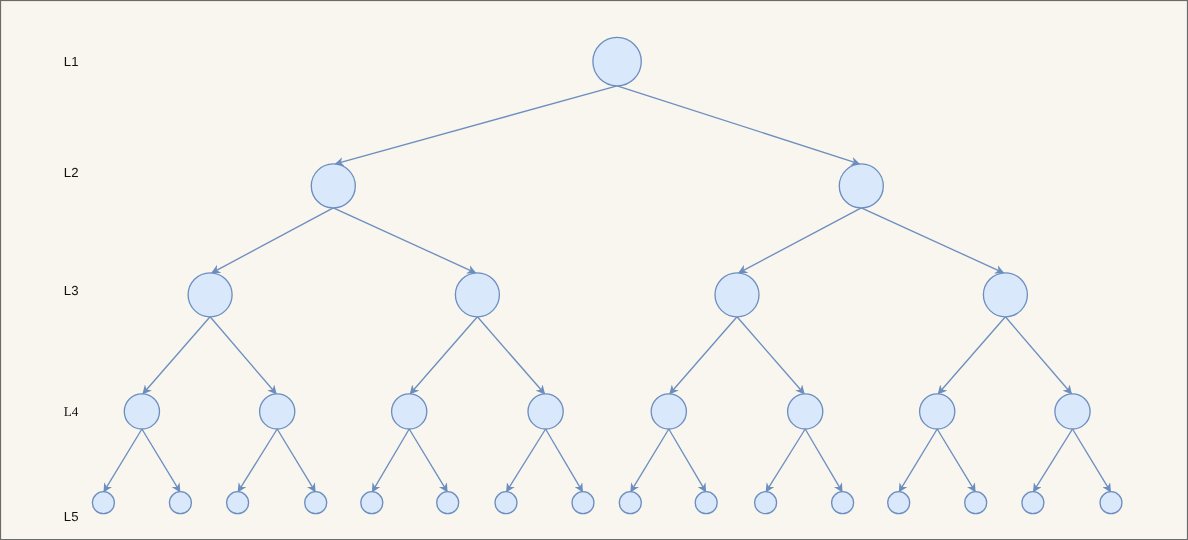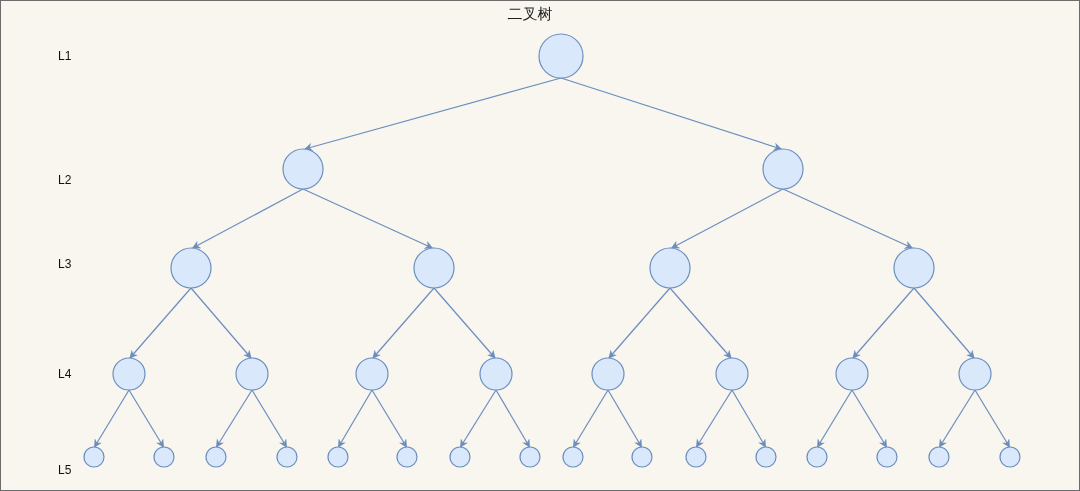--- a/index.html
+++ b/index.html
@@ -7,26 +7,25 @@
   #stage { position: relative; width: 1078px; height: 489px; border: 1px solid #6b6b6b; border-top-width: 1px; background: #f8f6ee; }
   #stage svg { position: absolute; left: 0; top: 0; }
   .title { position: absolute; top: 4px; left: 0; width: 1078px; text-align: center; font-family: "DejaVu Sans", sans-serif; font-size: 15px; color: #1e1e1e; }
   .title span { display: inline-block; transform: translateX(-10px); }
   .level-label { position: absolute; left: 57px; font-family: "Liberation Sans", sans-serif; font-size: 12px; color: #111; line-height: 18px; }
 </style>
 </head>
 <body>
 
 <div id="stage" style="background: rgb(248, 246, 238);">
-  <div class="title"><span>二叉树</span></div>
   <div id="labels">
       <div class="level-label" style="top: 46px;">L1</div>
-      <div class="level-label" style="top: 170px;">L2</div>
+      <div class="level-label" style="top: 147px;">L2</div>
       <div class="level-label" style="top: 254px;">L3</div>
-      <div class="level-label" style="top: 364px;">L4</div>
+      <div class="level-label" style="top: 364px; font-family: Liberation Serif, serif;">L4</div>
       <div class="level-label" style="top: 460px;">L5</div>
     </div>
   <svg id="tree" width="1078" height="489" xmlns="http://www.w3.org/2000/svg">
     <defs>
       <marker id="arrow" viewBox="0 0 10 10" refX="9" refY="5" markerWidth="7" markerHeight="7" orient="auto-start-reverse">
         <path d="M0,0 L10,5 L0,10 L3,5 z" fill="#6c8ebf"></path>
       </marker>
     </defs>
     <g id="edges">
         <line x1="560" y1="77" x2="303.8861155919475" y2="148" stroke="#6c8ebf" stroke-width="1.2" marker-end="url(#arrow)"></line>

